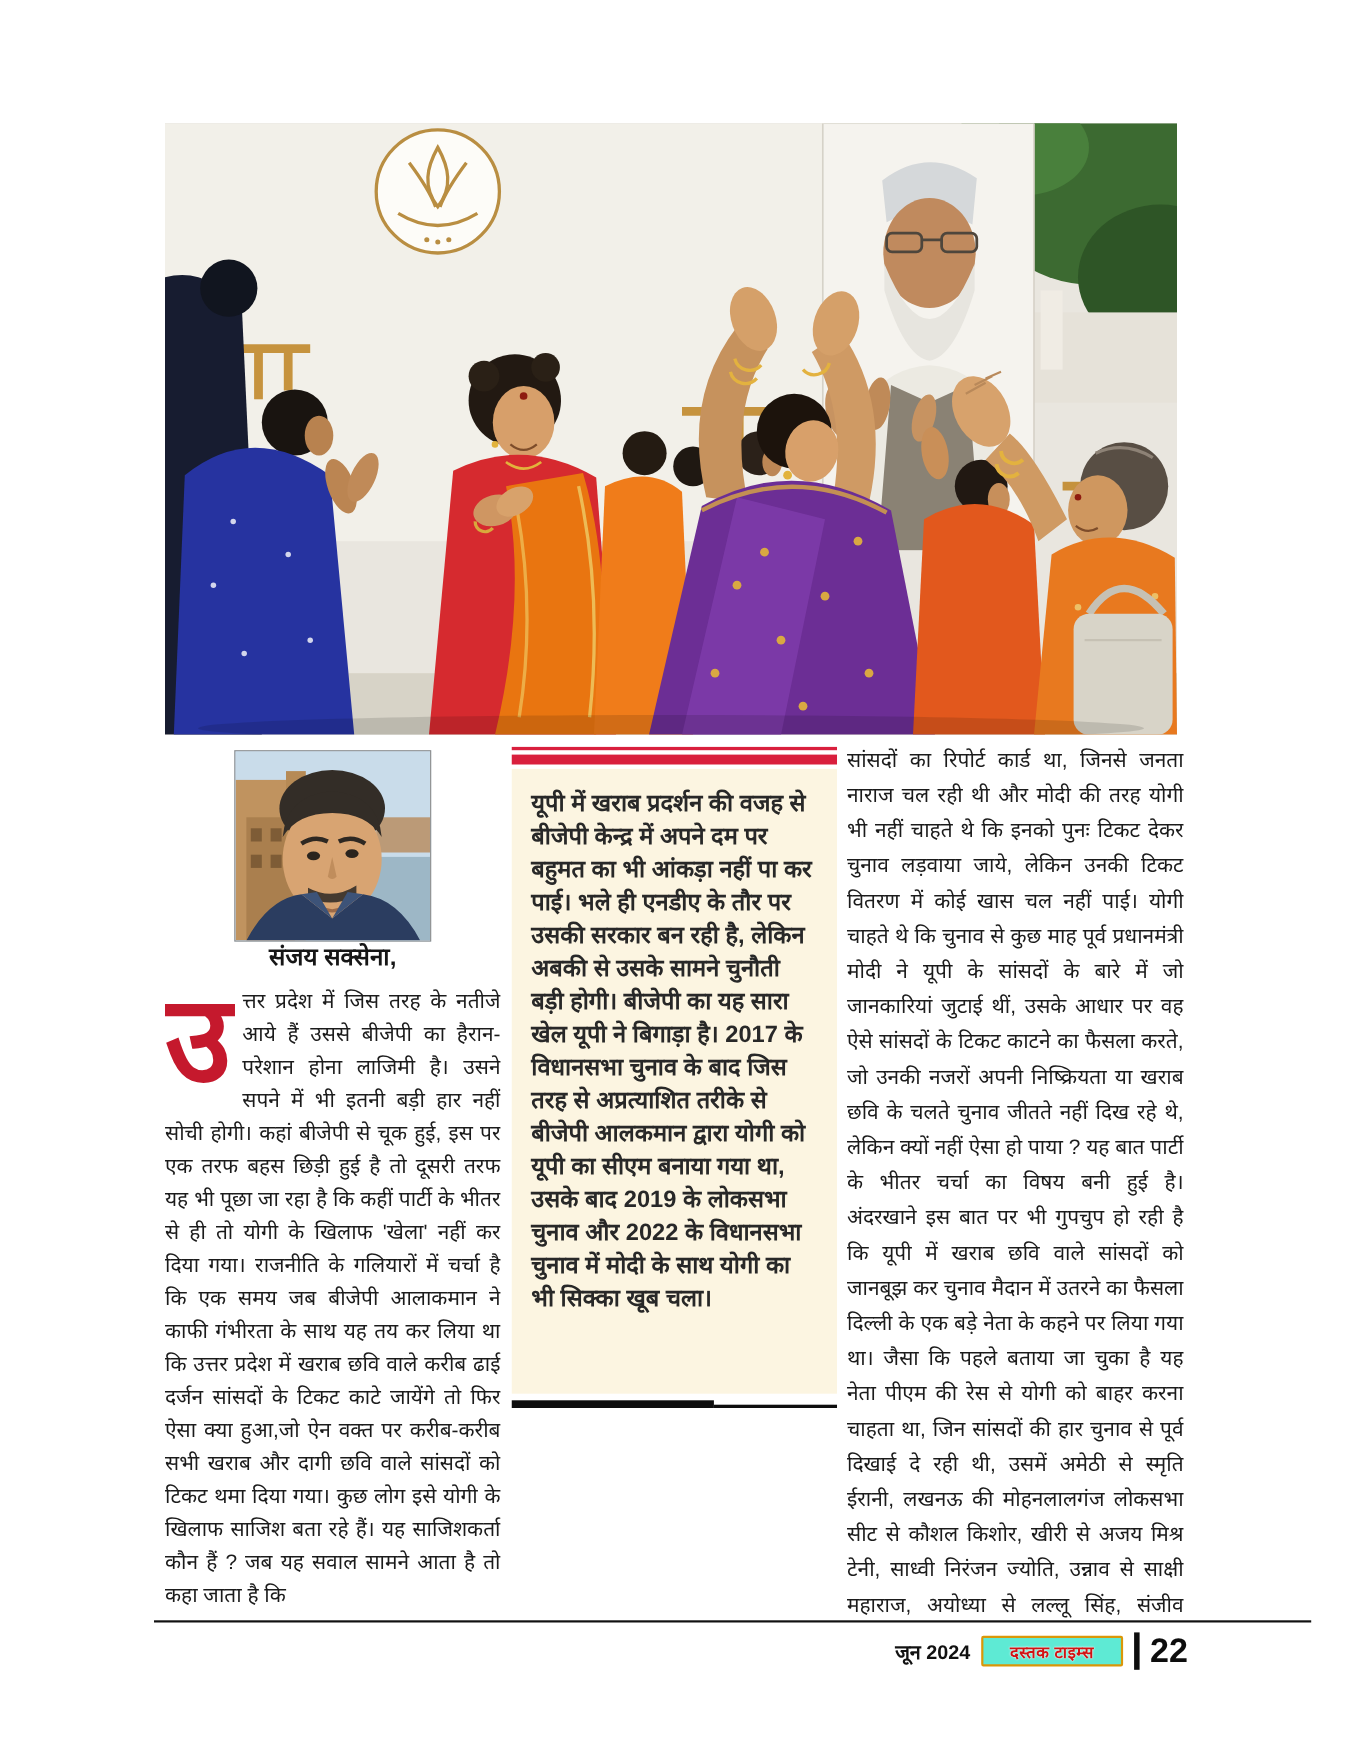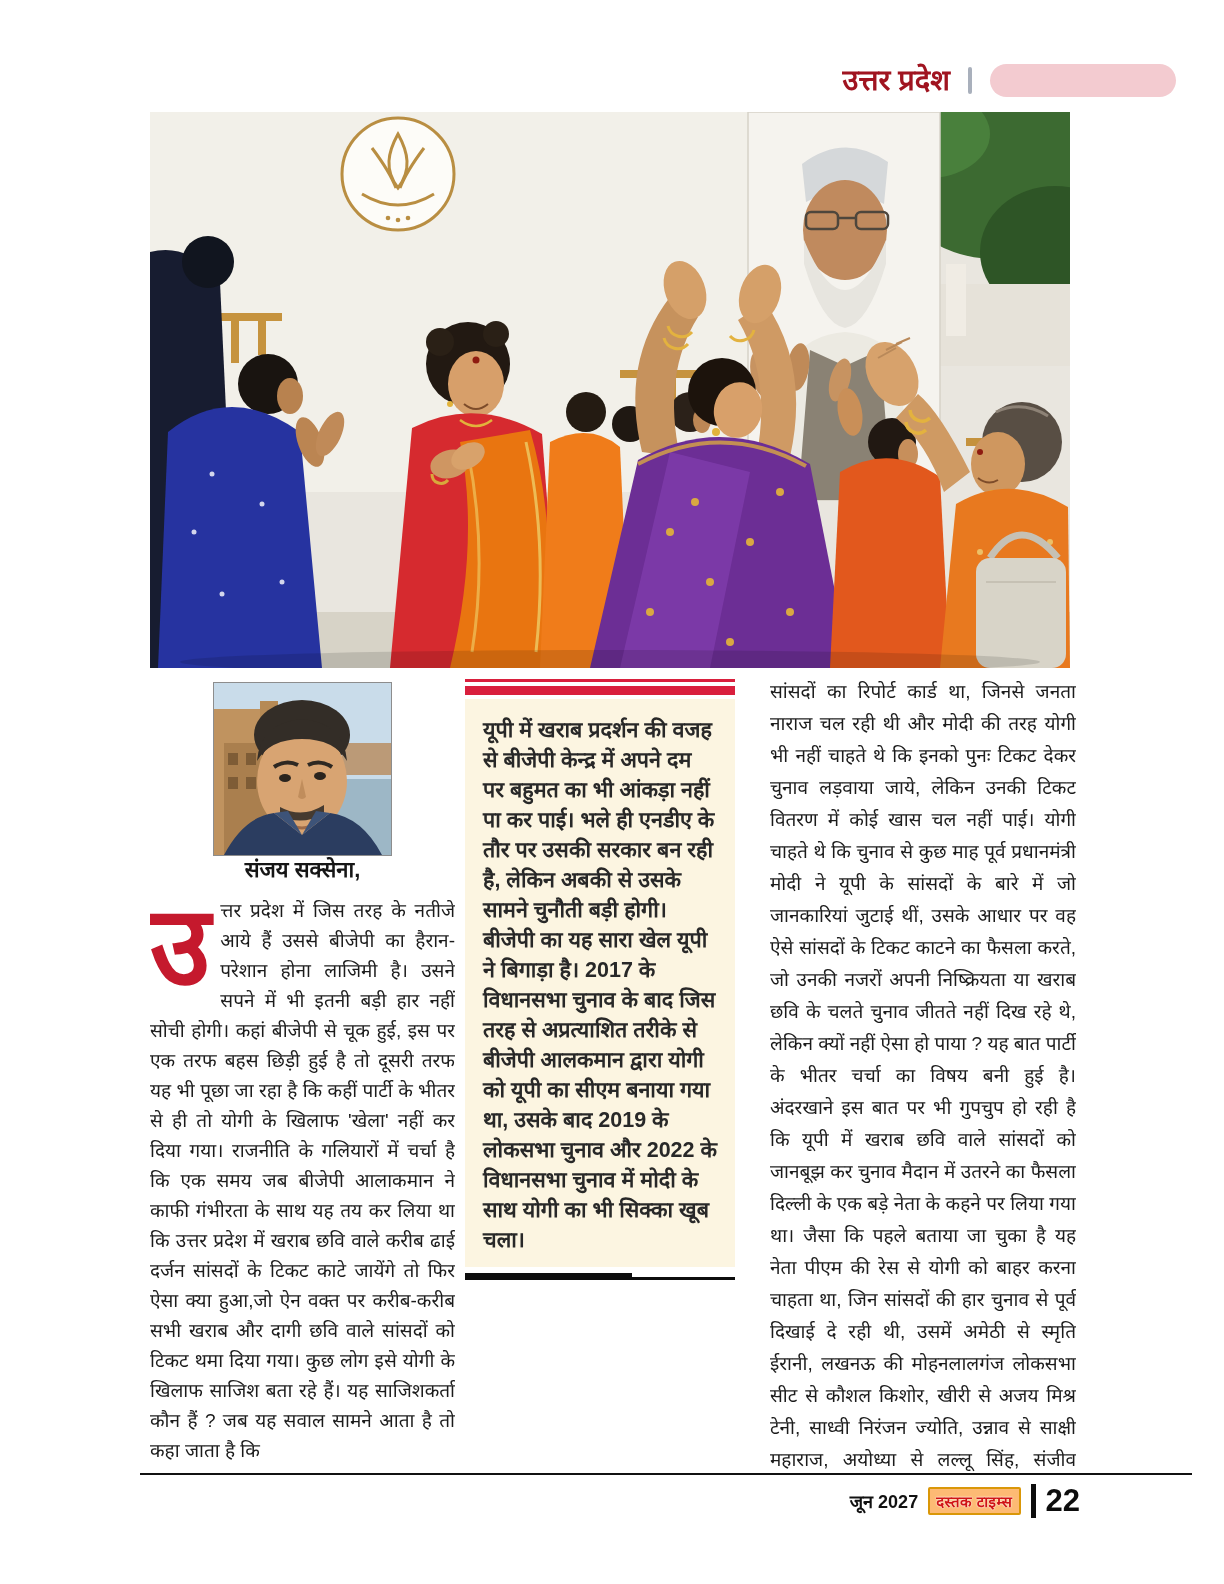--- a/index.html
+++ b/index.html
@@ -11,21 +11,21 @@
   .section-header{position:absolute;top:62px;right:48px;display:flex;align-items:center;gap:18px;}
   .section-title{font-size:29px;font-weight:bold;color:#a01420;line-height:36px;}
   .section-divider{width:4px;height:27px;background:#a9b0bc;border-radius:2px;}
   .section-pill{width:186px;height:33px;border-radius:17px;background:#f3cbd0;}
   
   .hero{position:absolute;left:150px;top:112px;width:920px;height:556px;overflow:hidden;background:#e9e6df;}
   .hero svg{display:block;}
   
   .col{position:absolute;top:676px;height:798px;overflow:hidden;}
   #col1{left:150px;width:305px;}
-  #col2{left:465px;width:270px;}
+  #col2{left:465px;width:296px;}
   #col3{left:770px;width:306px;}
   .body-text{font-size:19px;line-height:30px;text-align:justify;color:#1b1b1b;}
   #col3 .body-text{line-height:32px;}
   
   .author-fig{width:177px;height:172px;margin:6px auto 0;border:1px solid #8d8d8d;overflow:hidden;background:#c9dcea;}
   .author-name{margin-top:0;font-size:22px;line-height:28px;text-align:center;font-weight:600;color:#161616;}
   .para-first{margin-top:12px;}
   .dropcap{
     float:left;font-size:110px;line-height:92px;font-weight:bold;color:#c5192d;
     margin:4px 10px 0 0;
@@ -40,37 +40,32 @@
   .pq-text{font-size:21.5px;line-height:30px;font-weight:bold;color:#282828;text-align:left;}
   .pq-bottom{display:flex;align-items:flex-end;margin-top:6px;}
   .pq-bottom .seg-thick{width:62%;height:7px;background:#0d0d0d;}
   .pq-bottom .seg-thin{flex:1;height:3px;background:#0d0d0d;}
   .col2-para{margin-top:12px;line-height:30px;}
   
   .footer-rule{position:absolute;left:140px;top:1473px;width:1052px;height:2px;background:#111;}
   .footer-row{position:absolute;top:1482px;right:144px;display:flex;align-items:center;gap:10px;height:38px;}
   .footer-date{font-size:18px;font-weight:bold;color:#111;white-space:nowrap;}
   .mag-logo{
-    background:#fdba74;border:2px solid #da9708;padding:2px 6px;border-radius:2px;
+    background:#5eead4;border:2px solid #da9708;padding:2px 24px;border-radius:2px;
     font-size:15px;font-weight:bold;color:#d01414;white-space:nowrap;
     text-shadow:0 0 1px #ffffff, 0 0 2px #ffffff;letter-spacing:.5px;
   }
   .footer-bar{width:5px;height:34px;background:#0d0d0d;}
   .page-number{font-size:31px;font-weight:bold;color:#0d0d0d;line-height:34px;}
 </style>
 </head>
 <body>
 
 <div class="page">
 
-  <div class="section-header">
-    <span class="section-title">उत्तर प्रदेश</span>
-    <span class="section-divider"></span>
-    <span class="section-pill"></span>
-  </div>
 
   <div class="hero">
     <svg width="920" height="556" viewBox="0 0 920 556" xmlns="http://www.w3.org/2000/svg">
       <rect x="0" y="0" width="920" height="556" fill="#e9e6df"></rect>
       <rect x="0" y="0" width="600" height="380" fill="#f2f0e9"></rect>
       <rect x="0" y="500" width="920" height="56" fill="#c9c2b2" opacity="0.55"></rect>
       <g>
         <ellipse cx="845" cy="55" rx="108" ry="92" fill="#3c6a31"></ellipse>
         <ellipse cx="905" cy="140" rx="75" ry="66" fill="#2e5526"></ellipse>
         <ellipse cx="778" cy="22" rx="62" ry="44" fill="#49803c"></ellipse>
@@ -255,19 +250,19 @@
       <span class="seg-thin"></span>
     </div>
   </div>
 
   <div class="col" id="col3">
     <div class="body-text">सांसदों का रिपोर्ट कार्ड था, जिनसे जनता नाराज चल रही थी और मोदी की तरह योगी भी नहीं चाहते थे कि इनको पुनः टिकट देकर चुनाव लड़वाया जाये, लेकिन उनकी टिकट वितरण में कोई खास चल नहीं पाई। योगी चाहते थे कि चुनाव से कुछ माह पूर्व प्रधानमंत्री मोदी ने यूपी के सांसदों के बारे में जो जानकारियां जुटाई थीं, उसके आधार पर वह ऐसे सांसदों के टिकट काटने का फैसला करते, जो उनकी नजरों अपनी निष्क्रियता या खराब छवि के चलते चुनाव जीतते नहीं दिख रहे थे, लेकिन क्यों नहीं ऐसा हो पाया ? यह बात पार्टी के भीतर चर्चा का विषय बनी हुई है। अंदरखाने इस बात पर भी गुपचुप हो रही है कि यूपी में खराब छवि वाले सांसदों को जानबूझ कर चुनाव मैदान में उतरने का फैसला दिल्ली के एक बड़े नेता के कहने पर लिया गया था। जैसा कि पहले बताया जा चुका है यह नेता पीएम की रेस से योगी को बाहर करना चाहता था, जिन सांसदों की हार चुनाव से पूर्व दिखाई दे रही थी, उसमें अमेठी से स्मृति ईरानी, लखनऊ की मोहनलालगंज लोकसभा सीट से कौशल किशोर, खीरी से अजय मिश्र टेनी, साध्वी निरंजन ज्योति, उन्नाव से साक्षी महाराज, अयोध्या से लल्लू सिंह, संजीव बालियान जैसे प्रमुख नेता शामिल थे। बहरहाल, यूपी में खराब प्रदर्शन की वजह से बीजेपी केन्द्र में अपने दम पर बहुमत का</div>
   </div>
 
   <div class="footer-rule"></div>
   <div class="footer-row">
-    <span class="footer-date">जून 2027</span>
+    <span class="footer-date">जून 2024</span>
     <span class="mag-logo">दस्तक टाइम्स</span>
     <span class="footer-bar"></span>
     <span class="page-number">22</span>
   </div>
 
 </div>
 
 </body></html>

